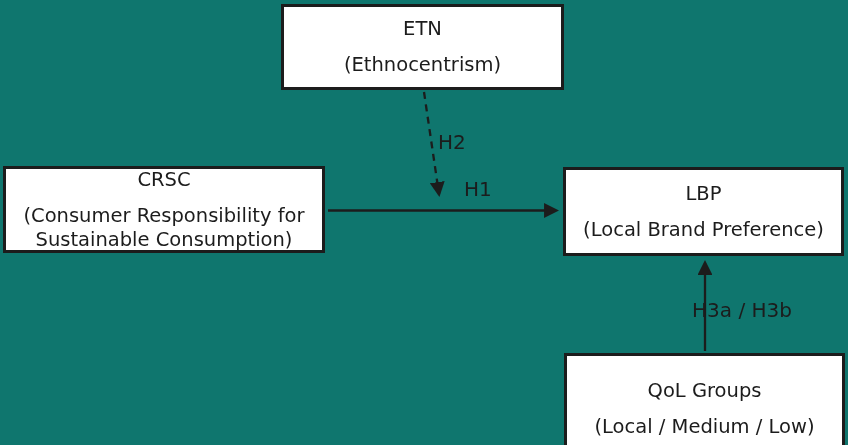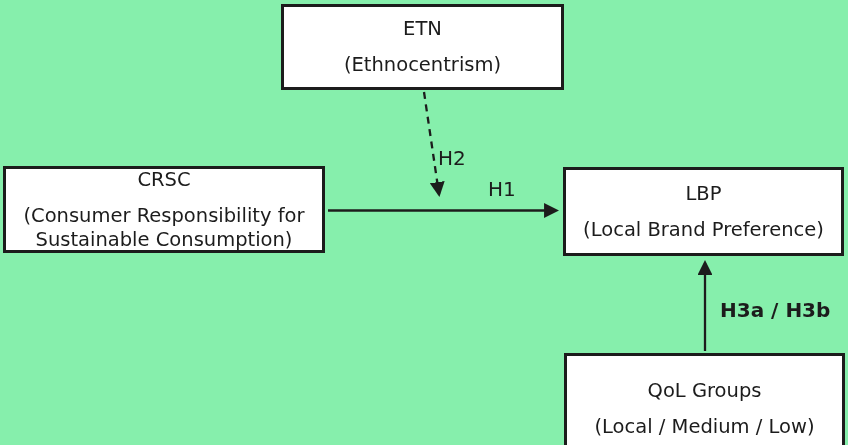--- a/index.html
+++ b/index.html
@@ -5,21 +5,21 @@
   * { margin: 0; padding: 0; box-sizing: border-box; }
   html, body { background: #ffffff; }
   body {
     font-family: "DejaVu Sans", "Liberation Sans", sans-serif;
     color: #1c1c1c;
   }
   .canvas {
     position: relative;
     width: 848px;
     height: 445px;
-    background: #86efac;
+    background: #0f766e;
     overflow: hidden;
     padding-left: 24px;
   }
   .box {
     position: absolute;
     border: 3px solid #1c1c1c;
     background: #ffffff;
     display: flex;
     flex-direction: column;
     align-items: center;
@@ -41,23 +41,23 @@
     width: 848px; height: 445px;
     pointer-events: none;
   }
   .path-label {
     position: absolute;
     font-size: 20px;
     line-height: 22px;
     color: #1c1c1c;
     white-space: nowrap;
   }
-  #h2-label { left: 438px; top: 131px; margin-top: 16px; }
-  #h1-label { left: 488px; top: 178px; text-align: right; }
-  #h3-label { left: 720px; top: 299px; font-weight: bold; }
+  #h2-label { left: 438px; top: 131px; }
+  #h1-label { left: 464px; top: 178px; text-align: right; }
+  #h3-label { left: 692px; top: 299px; }
 </style>
 </head>
 <body>
 
 <div class="canvas">
 
   <div class="box" id="etn-box">
     <span class="acronym">ETN</span>
     <span class="fullname">(Ethnocentrism)</span>
   </div>

